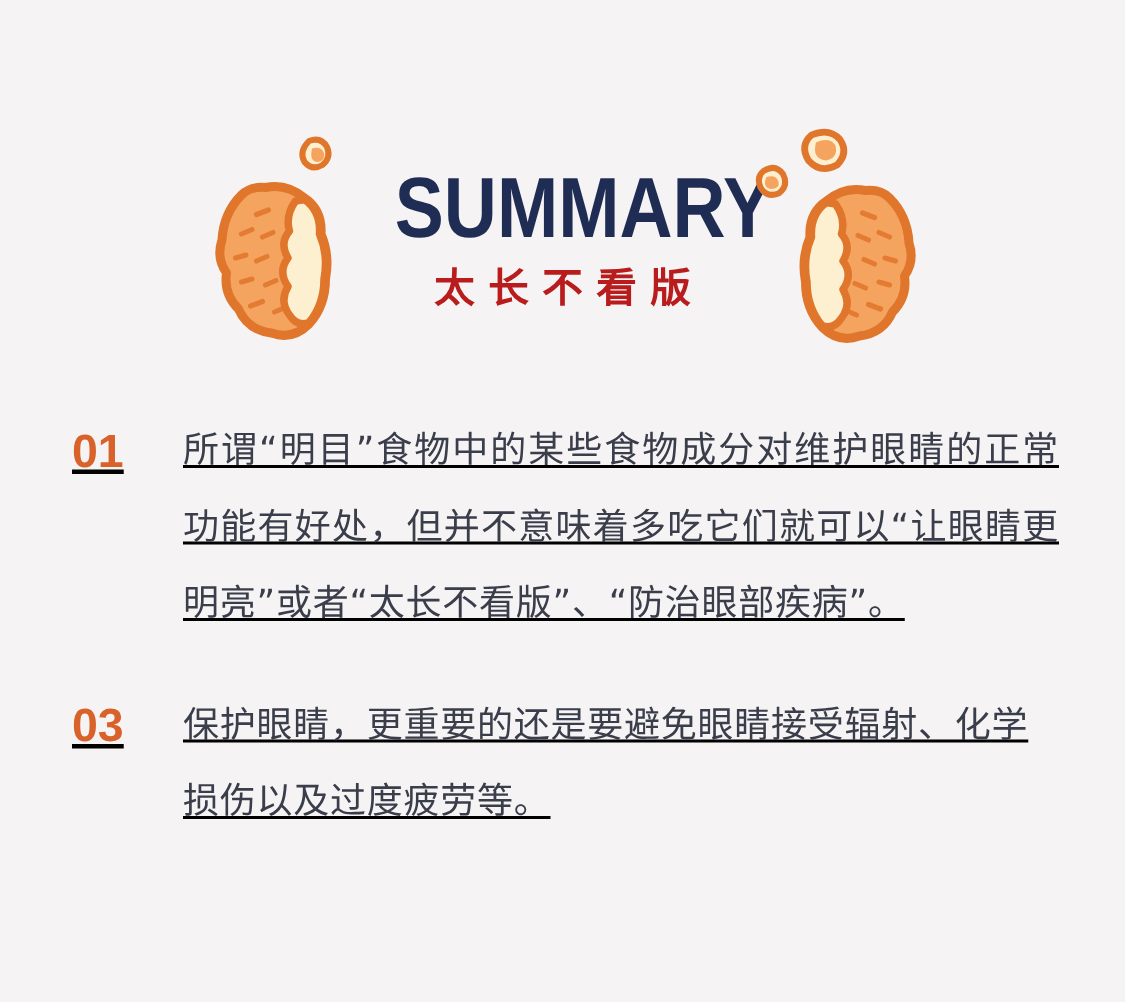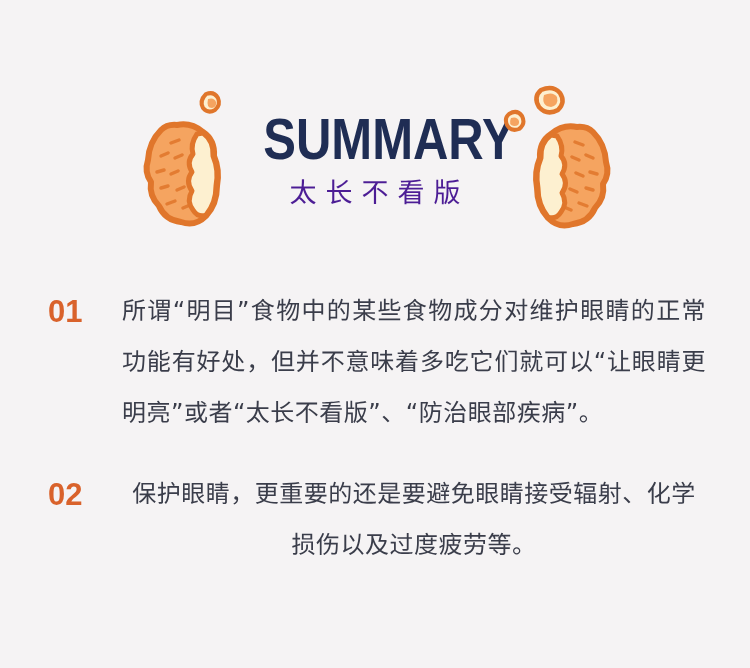--- a/index.html
+++ b/index.html
@@ -66,35 +66,36 @@
     color: #1f2d54;
     transform: scaleX(0.86);
     transform-origin: center center;
     white-space: nowrap;
     margin: 0;
   }
 
   .title-sub {
     margin: 10px 0 0 0;
     font-family: "DejaVu Sans", "Liberation Sans", sans-serif;
-    font-weight: 400;
+    font-weight: 700;
     font-size: 27px;
     line-height: 1.1;
     letter-spacing: 9px;
     text-indent: 9px;
-    color: #4c1d95;
+    color: #b91c1c;
     white-space: nowrap;
   }
 
   
   .content {
     position: absolute;
     left: 0;
-    top: 286px;
+    top: 275px;
     width: 734px;
+    text-decoration: underline;
   }
 
   .item {
     display: flex;
     align-items: flex-start;
     padding: 0 28px 0 48px;
   }
   .item + .item {
     margin-top: 30px;
   }
@@ -114,21 +115,21 @@
     flex: 1 1 auto;
     font-family: "DejaVu Sans", "Liberation Sans", sans-serif;
     font-size: 24px;
     line-height: 51px;
     color: #3a3d4a;
     letter-spacing: 0.5px;
     text-align: justify;
     text-justify: inter-character;
   }
   .item-text.no-justify {
-    text-align: center;
+    text-align: left;
   }
 </style>
 </head>
 <body>
 
 <div class="page">
 
   <div class="header">
 
     <div class="walnut-slot">
@@ -201,19 +202,19 @@
   </div>
 
   <div class="content">
 
     <div class="item">
       <div class="item-number">01</div>
       <div class="item-text">所谓“明目”食物中的某些食物成分对维护眼睛的正常功能有好处，但并不意味着多吃它们就可以“让眼睛更明亮”或者“太长不看版”、“防治眼部疾病”。</div>
     </div>
 
     <div class="item">
-      <div class="item-number">02</div>
+      <div class="item-number">03</div>
       <div class="item-text no-justify">保护眼睛，更重要的还是要避免眼睛接受辐射、化学损伤以及过度疲劳等。</div>
     </div>
 
   </div>
 
 </div>
 
 </body></html>

